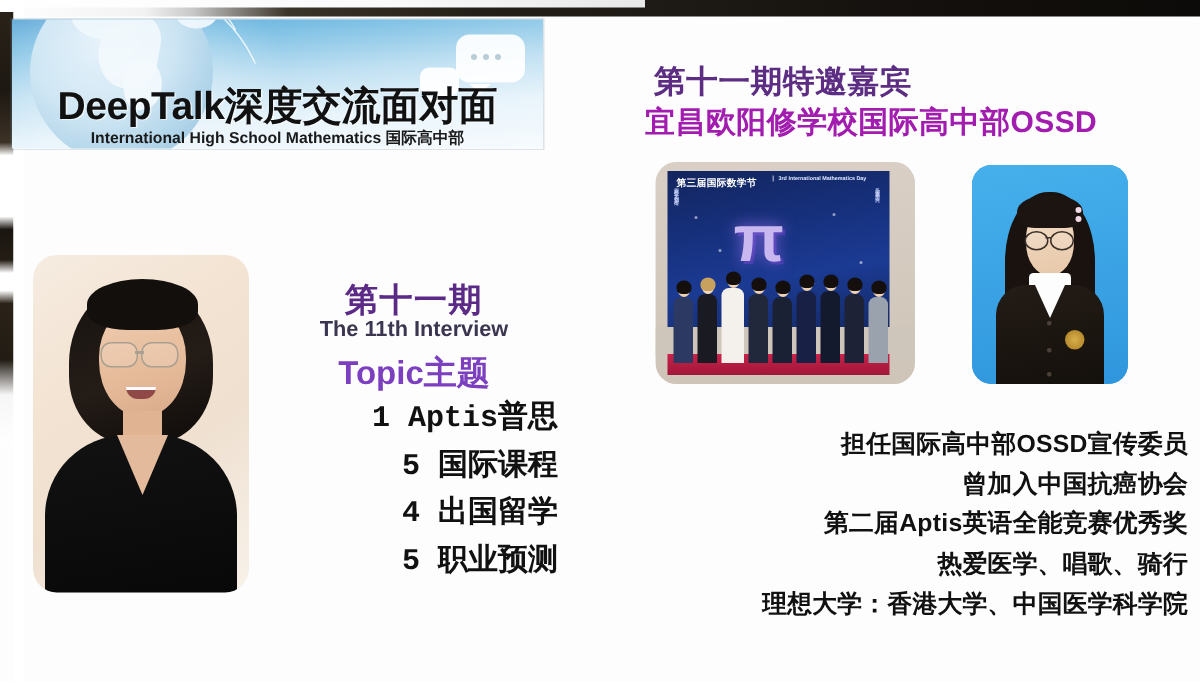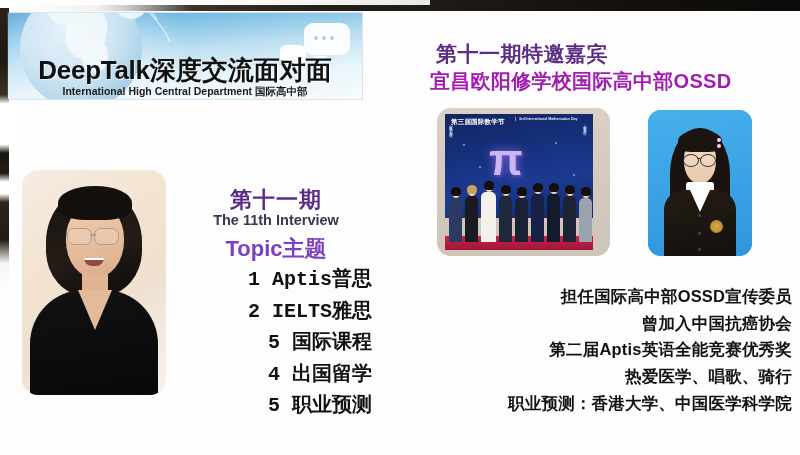--- a/index.html
+++ b/index.html
@@ -189,21 +189,21 @@
     <div class="bubble bub-small"></div>
     <div class="dots">
         <i></i>
         <i></i>
         <i></i>
       </div>
 
     <div class="bn-title">
       <span>DeepTalk</span><span class="cn">深度交流面对面</span>
     </div>
-    <div class="bn-sub">International High Central Department 国际高中部</div>
+    <div class="bn-sub">International High School Mathematics 国际高中部</div>
   </div>
 
 
   <div class="host-photo">
     <div class="hp-hair"></div>
     <div class="hp-face"></div>
     <div class="hp-hairtop"></div>
     <div class="hp-glass hp-gl-l"></div>
     <div class="hp-glass hp-gl-r"></div>
     <div class="hp-bridge"></div>
@@ -211,21 +211,20 @@
     <div class="hp-neck"></div>
     <div class="hp-body"></div>
     <div class="hp-v"></div>
   </div>
 
   <div class="tp-ep">第十一期</div>
   <div class="tp-en">The 11th Interview</div>
   <div class="tp-topic">Topic主题</div>
   <div class="tp-list">
     <div>1 Aptis普思</div>
-    <div>2 IELTS雅思</div>
     <div>5 国际课程</div>
     <div>4 出国留学</div>
     <div>5 职业预测</div>
   </div>
 
   <div class="rh1">第十一期特邀嘉宾</div>
   <div class="rh2">宜昌欧阳修学校国际高中部OSSD</div>
 
   <div class="grp">
     <div class="grp-wall"></div>
@@ -299,16 +298,16 @@
     <div class="g-btn" style="top:104px;"></div>
     <div class="g-btn" style="top:122px;"></div>
     <div class="g-btn" style="top:138px;"></div>
   </div>
 
   <div class="bio">
     <div>担任国际高中部OSSD宣传委员</div>
     <div>曾加入中国抗癌协会</div>
     <div>第二届Aptis英语全能竞赛优秀奖</div>
     <div>热爱医学、唱歌、骑行</div>
-    <div>职业预测：香港大学、中国医学科学院</div>
+    <div>理想大学：香港大学、中国医学科学院</div>
   </div>
 
 </div>
 
 </body></html>

